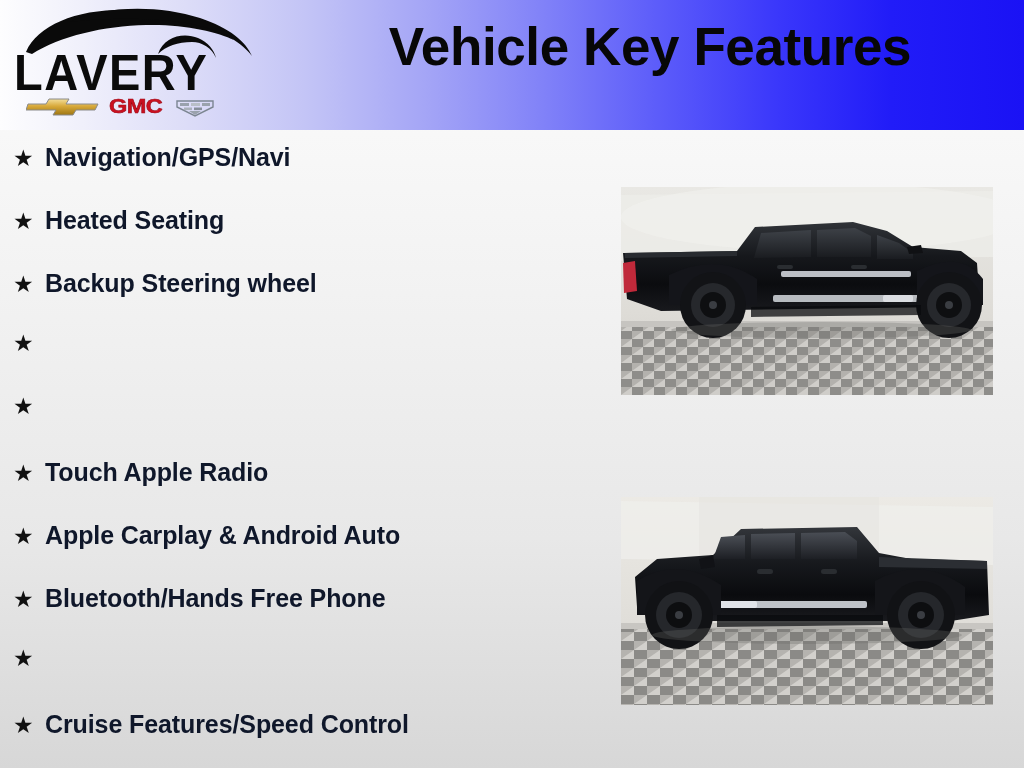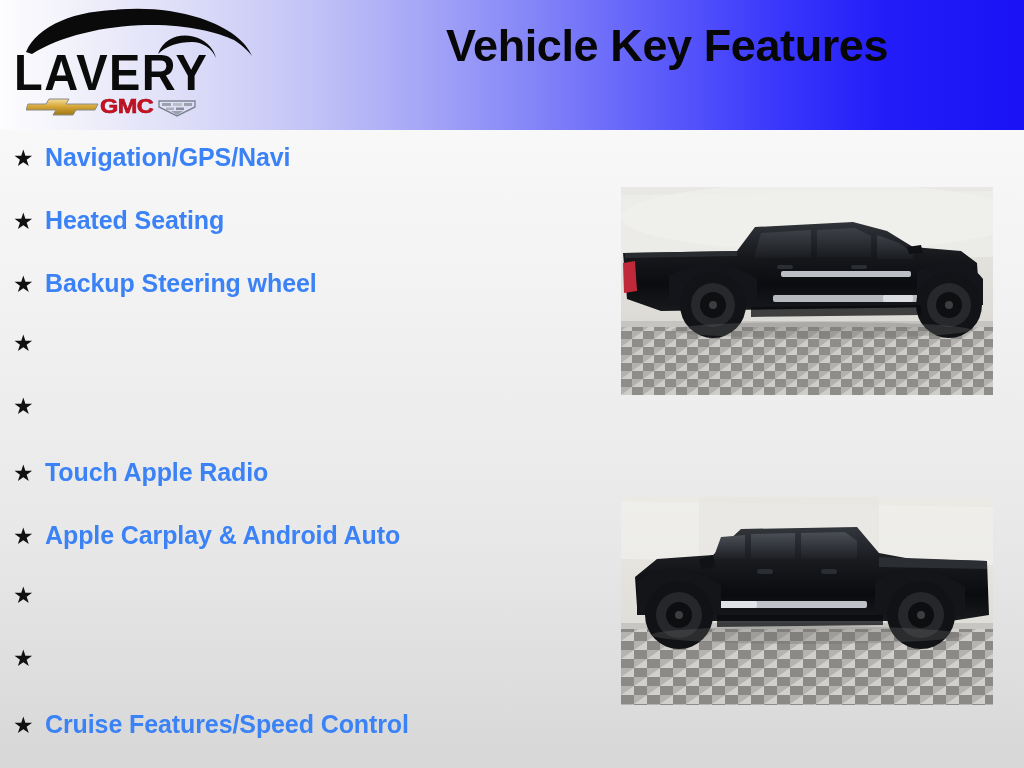--- a/index.html
+++ b/index.html
@@ -34,28 +34,28 @@
         #a3a4f6 42%,
         #8182f8 53%,
         #5d5dfa 64%,
         #3a37fb 76%,
         #211cf8 87%,
         #1a12f5 100%);
     overflow: hidden;
   }
   .header-title {
     position: absolute;
-    left: 317px;
+    left: 300px;
     top: 0;
     width: 700px;
     height: 92px;
     display: flex;
     align-items: center;
     justify-content: center;
-    font-size: 45px;
+    font-size: 53px;
     font-weight: bold;
     color: #070707;
     letter-spacing: -0.4px;
     white-space: nowrap;
   }
 
   
   .logo {
     position: absolute;
     left: 8px;
@@ -86,20 +86,21 @@
     line-height: 48px;
   }
   .logo-brands {
     position: absolute;
     left: 18px;
     top: 89px;
     width: 220px;
     height: 26px;
     display: flex;
     align-items: center;
+    gap: 9px;
   }
   .brand-chevy {
     width: 74px;
     height: 22px;
     position: relative;
   }
   .brand-gmc {
     font-size: 21px;
     font-weight: bold;
     font-family: "Liberation Sans", sans-serif;
@@ -136,21 +137,21 @@
     width: 32px;
     flex: 0 0 32px;
     font-size: 23px;
     line-height: 23px;
     color: #111111;
     font-family: "DejaVu Sans", sans-serif;
   }
   .feature-label {
     font-size: 25px;
     font-weight: bold;
-    color: #3b82f6;
+    color: #0f172a;
     letter-spacing: -0.1px;
     white-space: nowrap;
     line-height: 28px;
   }
 
   
   .photo {
     position: absolute;
     width: 372px;
     height: 208px;
@@ -228,20 +229,21 @@
     <div class="feature-row">
       <span class="feature-star">★</span>
       <span class="feature-label">Touch Apple Radio</span>
     </div>
     <div class="feature-row">
       <span class="feature-star">★</span>
       <span class="feature-label">Apple Carplay &amp; Android Auto</span>
     </div>
     <div class="feature-row">
       <span class="feature-star">★</span>
+      <span class="feature-label">Bluetooth/Hands Free Phone</span>
     </div>
     <div class="feature-row">
       <span class="feature-star">★</span>
     </div>
     <div class="feature-row">
       <span class="feature-star">★</span>
       <span class="feature-label">Cruise Features/Speed Control</span>
     </div>
   </div>
 

